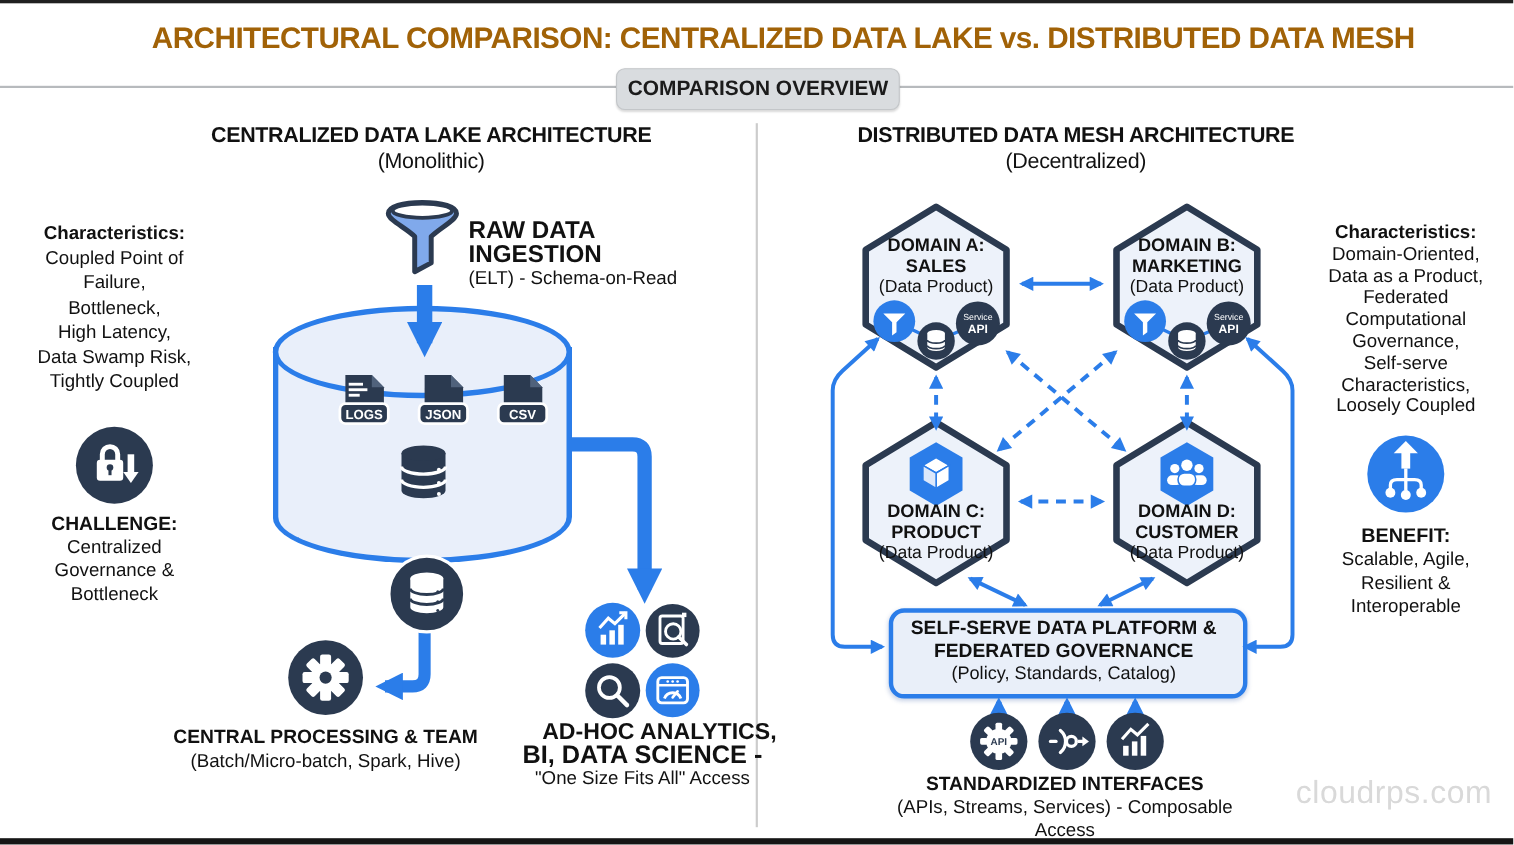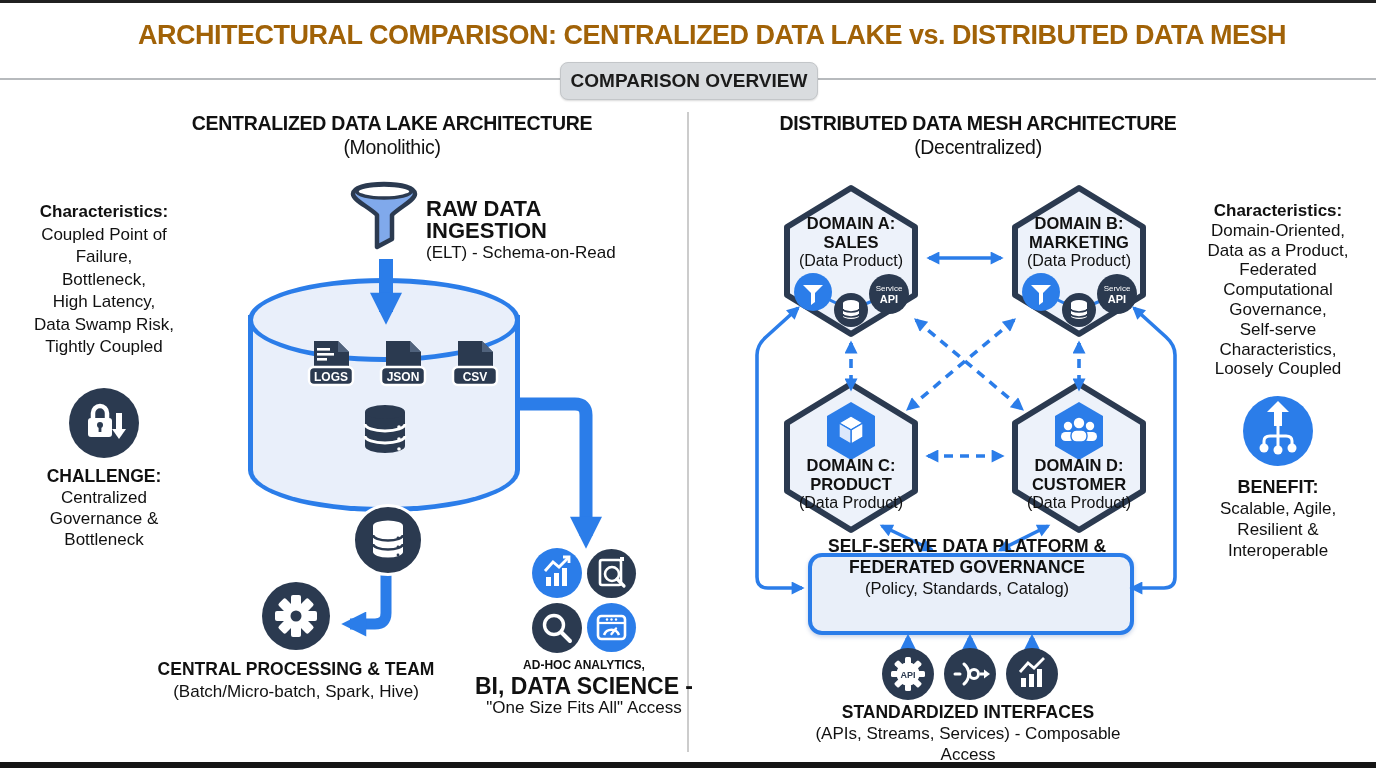--- a/index.html
+++ b/index.html
@@ -208,21 +208,21 @@
       <line x1="11" y1="20" x2="38" y2="20" stroke="#fff" stroke-width="2.2"></line>
       <circle cx="20" cy="16.5" r="1.2" fill="#fff"></circle>
         <circle cx="24.5" cy="16.5" r="1.2" fill="#fff"></circle>
         <circle cx="29" cy="16.5" r="1.2" fill="#fff"></circle>
       <path d="M17,32 a8,8 0 0 1 15,0" stroke="#fff" stroke-width="2.6" fill="none"></path>
       <line x1="24.5" y1="31" x2="29" y2="25.5" stroke="#fff" stroke-width="2.4" stroke-linecap="round"></line>
     </svg>
   </div>
 
   <div class="abs c" style="left:462px;top:655px;width:244px;">
-    <div class="b" style="font-size:12px;line-height:21px;">AD-HOC ANALYTICS,</div>
+    <div class="b" style="font-size:21px;line-height:21px;text-align:right;">AD-HOC ANALYTICS,</div>
     <div class="b" style="font-size:23px;line-height:21px;">BI, DATA SCIENCE -</div>
     <div class="t17">"One Size Fits All" Access</div>
   </div>
 
   <div class="abs c b hd" style="left:760px;top:112px;width:436px;text-align:center;">DISTRIBUTED DATA MESH ARCHITECTURE</div>
   <div class="abs c hd" style="left:760px;top:136px;width:436px;">(Decentralized)</div>
 
   <div class="abs c" style="left:1194px;top:201px;width:168px;font-size:17px;line-height:19.8px;">
     <div class="b">Characteristics:</div>
     <div>Domain-Oriented,</div>
@@ -325,21 +325,21 @@
       <rect x="10" y="32" width="13" height="9" rx="4.5" fill="#fff"></rect>
       <rect x="33" y="32" width="13" height="9" rx="4.5" fill="#fff"></rect>
       <rect x="20" y="30" width="16" height="12" rx="5.5" fill="#fff" stroke="#2b7de9" stroke-width="1.4"></rect>
     </svg>
     <div class="label b" style="top:76px;font-size:16.5px;">DOMAIN D:</div>
     <div class="label b" style="top:95px;font-size:16.5px;">CUSTOMER</div>
     <div class="label" style="top:114px;font-size:16px;">(Data Product)</div>
   </div>
 
   <div class="abs" id="platform"></div>
-  <div class="abs c" style="left:808px;top:536px;width:318px;z-index:6;">
+  <div class="abs c" style="left:808px;top:560px;width:318px;z-index:6;">
     <div class="b" style="font-size:17.5px;line-height:21px;">SELF-SERVE DATA PLATFORM &amp;</div>
     <div class="b" style="font-size:17.5px;line-height:21px;">FEDERATED GOVERNANCE</div>
     <div style="font-size:16.5px;line-height:20px;">(Policy, Standards, Catalog)</div>
   </div>
 
   <div class="abs circle navy-bg" style="left:882px;top:648px;width:52px;height:52px;">
     <svg width="52" height="52" viewBox="0 0 52 52">
       <g transform="translate(26,26)" fill="#fff">
         <g>
             <rect x="-3" y="-17" width="6" height="7" rx="1.5"></rect>
@@ -386,20 +386,21 @@
         <rect x="31" y="21" width="5" height="18" fill="#fff"></rect>
       <path d="M14,24 L22,15 L28,20 L38,10" stroke="#fff" stroke-width="2.8" fill="none"></path>
     </svg>
   </div>
 
   <div class="abs c" style="left:788px;top:702px;width:360px;">
     <div class="b" style="font-size:17.5px;line-height:21px;">STANDARDIZED INTERFACES</div>
     <div class="t17">(APIs, Streams, Services) - Composable Access</div>
   </div>
 
+  <div class="abs" id="watermark">cloudrps.com</div>
 
   <svg class="abs" style="left:0;top:0;z-index:5;pointer-events:none;" width="1376" height="768" viewBox="0 0 1376 768">
     <defs>
       <marker id="mS" viewBox="0 0 10 10" refX="8" refY="5" markerWidth="15" markerHeight="13" orient="auto-start-reverse" markerUnits="userSpaceOnUse">
           <path d="M0,0 L10,5 L0,10 Z" fill="#2b7de9"></path>
         </marker>
       <marker id="mM" viewBox="0 0 10 10" refX="7.5" refY="5" markerWidth="20" markerHeight="17" orient="auto-start-reverse" markerUnits="userSpaceOnUse">
           <path d="M0,0 L10,5 L0,10 Z" fill="#2b7de9"></path>
         </marker>
       <marker id="mB2" viewBox="0 0 10 10" refX="6.5" refY="5" markerWidth="28" markerHeight="25" orient="auto-start-reverse" markerUnits="userSpaceOnUse">

